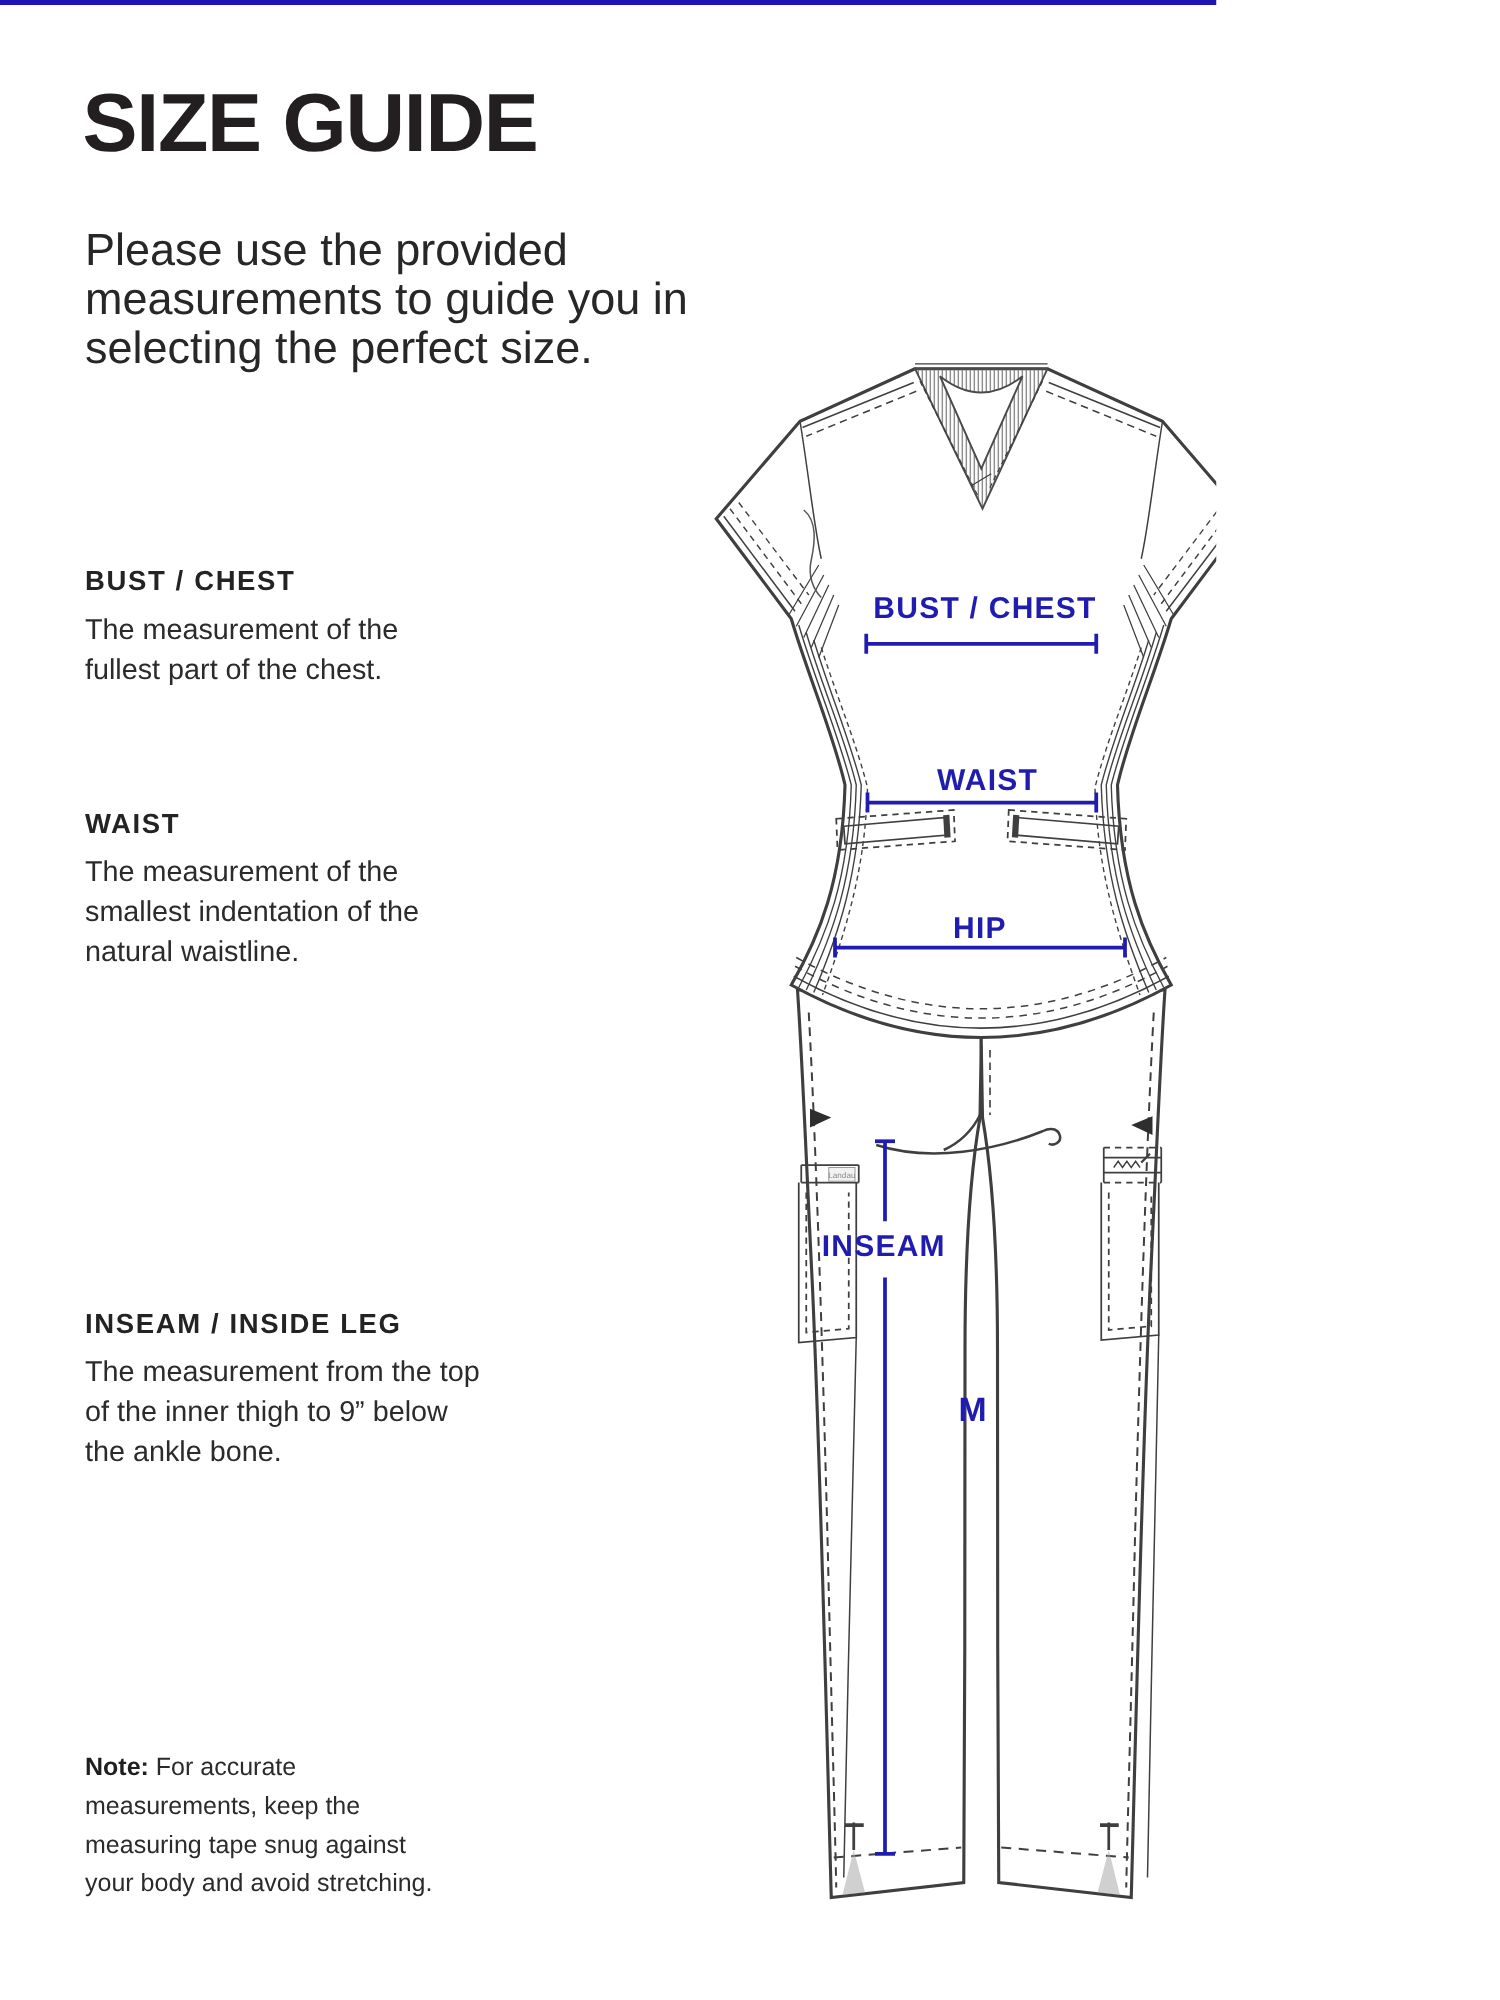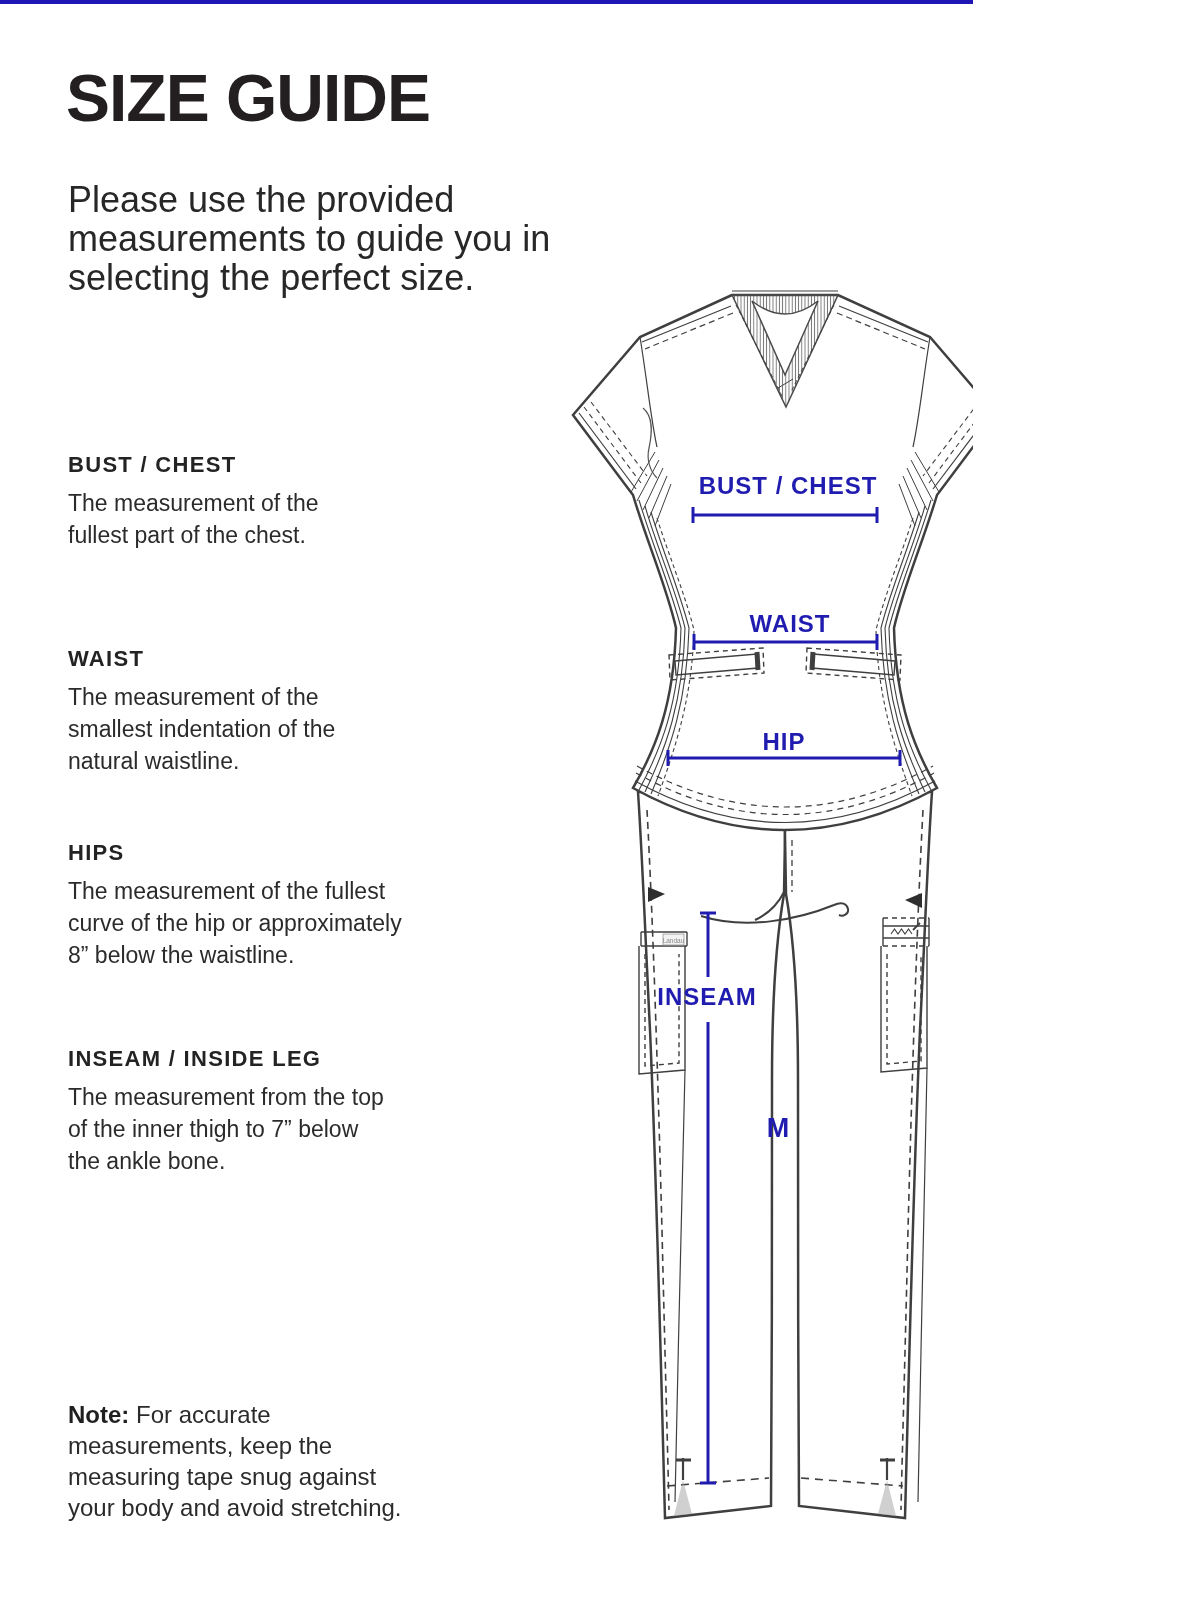--- a/index.html
+++ b/index.html
@@ -7,21 +7,21 @@
         font-family:"Liberation Sans",sans-serif;color:#2a2a2a;}
   .top-border{position:absolute;top:0;left:0;width:1200px;height:4px;background:#1e15b4;}
   .title{position:absolute;left:66px;top:64px;margin:0;font-size:66px;font-weight:700;
          letter-spacing:-1px;color:#231f20;line-height:1.05;}
   .intro{position:absolute;left:68px;top:180px;margin:0;font-size:36px;line-height:39px;
          color:#272727;white-space:pre-line;}
   .sec{position:absolute;left:68px;width:420px;}
   .sec h2{margin:0;font-size:22px;font-weight:700;letter-spacing:1.3px;color:#232323;}
   .sec p{margin:9px 0 0 0;font-size:23px;line-height:32px;color:#2b2b2b;white-space:pre-line;}
   #sec-bust{top:452px;} #sec-waist{top:646px;} #sec-hips{top:840px;} #sec-inseam{top:1046px;}
-  .note{position:absolute;left:68px;top:1399px;width:420px;margin:0;font-size:24px;
+  .note{position:absolute;left:68px;top:1399px;width:420px;margin:0;font-size:20px;
         line-height:31px;color:#2b2b2b;}
   .note strong{color:#1f1f1f;}
   .note span{white-space:pre-line;}
   .diagram{position:absolute;left:535px;top:280px;width:460px;height:1250px;}
   .edge-artifact{position:absolute;background:#c7c7d0;}
 </style>
 </head>
 <body>
 
 <div class="page">
@@ -36,30 +36,24 @@
     <h2>BUST / CHEST</h2>
     <p>The measurement of the
 fullest part of the chest.</p>
   </div>
   <div class="sec" id="sec-waist">
     <h2>WAIST</h2>
     <p>The measurement of the
 smallest indentation of the
 natural waistline.</p>
   </div>
-  <div class="sec" id="sec-hips">
-    <h2>HIPS</h2>
-    <p>The measurement of the fullest
-curve of the hip or approximately
-8” below the waistline.</p>
-  </div>
   <div class="sec" id="sec-inseam">
     <h2>INSEAM / INSIDE LEG</h2>
     <p>The measurement from the top
-of the inner thigh to 7” below
+of the inner thigh to 9” below
 the ankle bone.</p>
   </div>
 
   <p class="note"><strong>Note:</strong><span> For accurate
 measurements, keep the
 measuring tape snug against
 your body and avoid stretching.</span></p>
 
   <div class="diagram">
     <svg width="460" height="1250" viewBox="0 0 460 1250">

